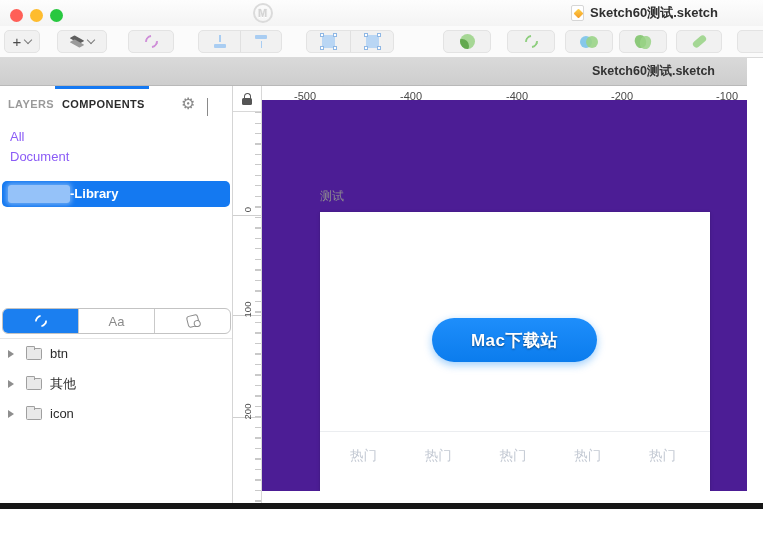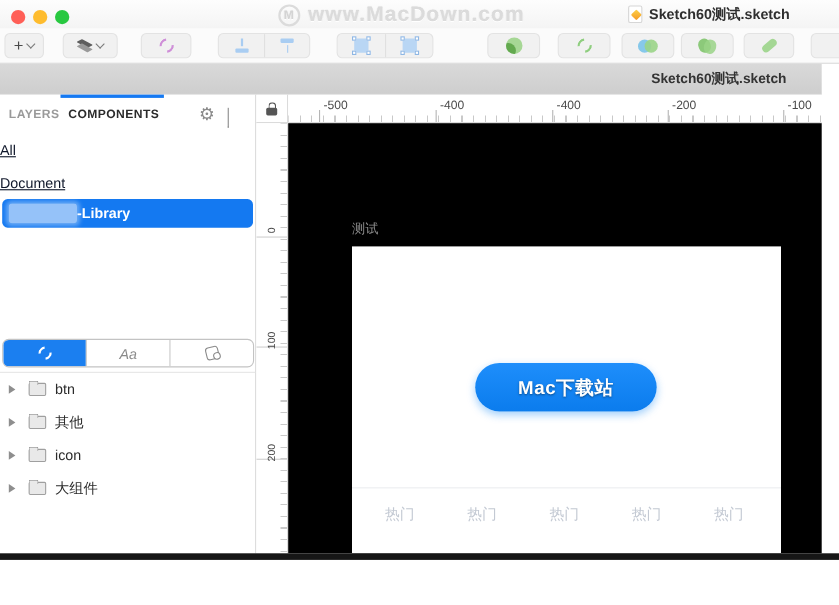--- a/index.html
+++ b/index.html
@@ -80,30 +80,30 @@
   .sidebar { position:absolute; left:0; top:86px; width:233px; height:417px;
     background:#fff; border-right:1px solid #d5d5d5; }
   .tab-indicator { position:absolute; left:55px; top:0; width:94px; height:3px; background:#1579f2; }
   .side-header { position:absolute; left:0; top:6px; width:100%; height:26px; }
   .side-tab { position:absolute; top:6px; font-size:11px; font-weight:bold; letter-spacing:.4px; }
   .tab-layers { left:8px; color:#9a9a9a; }
   .tab-components { left:62px; color:#2b2b2b;text-align:right; }
   .gear { position:absolute; left:181px; top:2px; font-size:16px; color:#8a8a8a; }
   .side-collapse { position:absolute; left:207px; top:6px; }
   .side-item { position:absolute; left:0; width:100%; height:30px; line-height:30px;
-    padding-left:0; font-size:13px; color:#0f172a;text-decoration:underline; }
+    padding-left:10px; font-size:13px; color:#8b5cf6; }
   .lib-row { position:absolute; left:2px; top:95px; width:228px; height:26px; background:#1479f1;
     border-radius:5px; color:#fff; font-size:13px; font-weight:bold; line-height:26px; }
   .lib-label { position:absolute; left:68px; top:0; }
   .blur-patch { position:absolute; left:6px; top:4px; width:62px; height:18px;
     background:rgba(255,255,255,.55); border-radius:3px; box-shadow:0 0 4px 2px rgba(255,255,255,.35); }
   .segmented { position:absolute; left:2px; top:222px; width:229px; height:26px;
     border:1px solid #c3c3c3; border-radius:6px; display:flex; overflow:hidden; background:#fff; }
   .seg { flex:1; display:flex; align-items:center; justify-content:center; font-size:13px; color:#8a8a8a; }
-  .seg + .seg { border-left:1px solid #c9c9c9;font-style:italic; }
+  .seg + .seg { border-left:1px solid #c9c9c9; }
   .seg.active { background:#1b7ff0; color:#fff; }
   .style-ic { width:12px; height:12px; border:1.6px solid #8a8a8a; border-radius:3px;
     transform:rotate(-14deg); position:relative; }
   .style-ic::after { content:""; position:absolute; right:-2px; bottom:-2px; width:5px; height:5px;
     border:1.4px solid #8a8a8a; border-radius:50%; background:#fff; }
   .tree { position:absolute; left:0; top:252px; width:100%; border-top:1px solid #e6e6e6; }
   .tree-row { position:relative; height:30px; }
   .tri { position:absolute; left:8px; top:11px; width:0; height:0;
     border-left:6px solid #8e8e8e; border-top:4.5px solid transparent; border-bottom:4.5px solid transparent; }
   .folder { position:absolute; left:26px; top:9px; width:16px; height:12px; background:#e9e9e9;
@@ -126,22 +126,22 @@
     background:repeating-linear-gradient(90deg,#c9c9c9 0 1px,transparent 1px 10.5px); }
   .hmaj { position:absolute; bottom:0; width:1px; height:11px; background:#b5b5b5; }
   .hlabel { position:absolute; top:4px; font-size:11px; color:#4a4a4a; }
   .vruler { position:absolute; left:233px; top:112px; width:29px; height:391px; background:#fff;
     border-right:1px solid #d8d8d8; overflow:hidden; }
   .vruler .ticks { position:absolute; top:0; bottom:0; right:0; width:6px;
     background:repeating-linear-gradient(180deg,#c9c9c9 0 1px,transparent 1px 10.5px); }
   .vmaj { position:absolute; left:0; right:0; height:1px; background:#cfcfcf; }
   .vlabel { position:absolute; left:0; width:29px; text-align:center; font-size:9.5px; color:#4a4a4a;
     transform:rotate(-90deg); }
-  .canvas { position:absolute; left:262px; top:112px; width:485px; height:391px;
-    background:#000000; overflow:hidden; }
+  .canvas { position:absolute; left:262px; top:100px; width:485px; height:391px;
+    background:#4c1d95; overflow:hidden; }
   .ab-title { position:absolute; left:58px; top:88px; font-size:12px; color:#8f8f8f; }
   .artboard { position:absolute; left:58px; top:112px; width:390px; height:279px; background:#fff;
     box-shadow:0 1px 4px rgba(0,0,0,.12), 0 0 0 1px rgba(0,0,0,.03); }
   .pill-btn { position:absolute; left:112px; top:106px; width:165px; height:44px; border-radius:22px;
     background:linear-gradient(180deg,#1e8efb,#0b7ced); border:none;
     box-shadow:0 3px 8px rgba(13,132,246,.4); display:flex; align-items:center; justify-content:center;
     color:#fff; font-size:17px; font-weight:bold; letter-spacing:.5px;
     text-shadow:0 1px 2px rgba(0,0,0,.45); font-family:"Liberation Sans", sans-serif; }
   .ab-footer { position:absolute; left:0; right:0; top:219px; height:60px; border-top:1px solid #ebedf0;
     display:flex; justify-content:space-between; padding:15px 34px 0 30px; }
@@ -155,21 +155,20 @@
 <div>
 
   <div class="titlebar">
     <div class="traffic">
       <span class="tl red"></span>
       <span class="tl yellow"></span>
       <span class="tl green"></span>
     </div>
     <div class="wm">
       <span class="wm-logo">M</span>
-      <span>www.MacDown.com</span>
     </div>
     <div class="title-wrap">
       <span class="doc-icon">
           <i class="diamond"></i>
         </span>
       <span class="title-text">Sketch60测试.sketch</span>
     </div>
   </div>
 
   <div class="toolbar">
@@ -249,21 +248,21 @@
 
   <div class="sidebar">
     <div class="tab-indicator"></div>
     <div class="side-header">
       <span class="side-tab tab-layers">LAYERS</span>
       <span class="side-tab tab-components">COMPONENTS</span>
       <span class="gear">⚙</span>
       <span class="side-collapse"><span class="chv-up"></span></span>
     </div>
     <div class="side-item" style="top:36px;">All</div>
-    <div class="side-item" style="top:66px;">Document</div>
+    <div class="side-item" style="top:56px;">Document</div>
     <div class="lib-row">
       <span class="blur-patch"></span>
       <span class="lib-label">-Library</span>
     </div>
     <div class="segmented">
       <div class="seg active">
         <span class="arc white-arc"></span>
       </div>
       <div class="seg">Aa</div>
       <div class="seg">
@@ -278,25 +277,20 @@
       </div>
       <div class="tree-row">
         <span class="tri"></span>
         <span class="folder"></span>
         <span class="tree-label">其他</span>
       </div>
       <div class="tree-row">
         <span class="tri"></span>
         <span class="folder"></span>
         <span class="tree-label">icon</span>
-      </div>
-      <div class="tree-row">
-        <span class="tri"></span>
-        <span class="folder"></span>
-        <span class="tree-label">大组件</span>
       </div>
     </div>
   </div>
 
   <div class="corner">
     <span class="lock">
         <i class="shackle"></i>
         <i class="body"></i>
       </span>
   </div>

